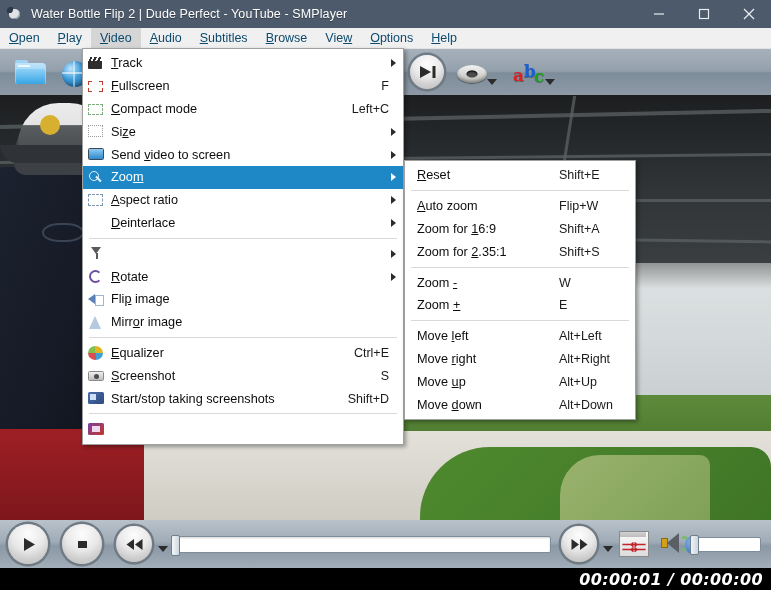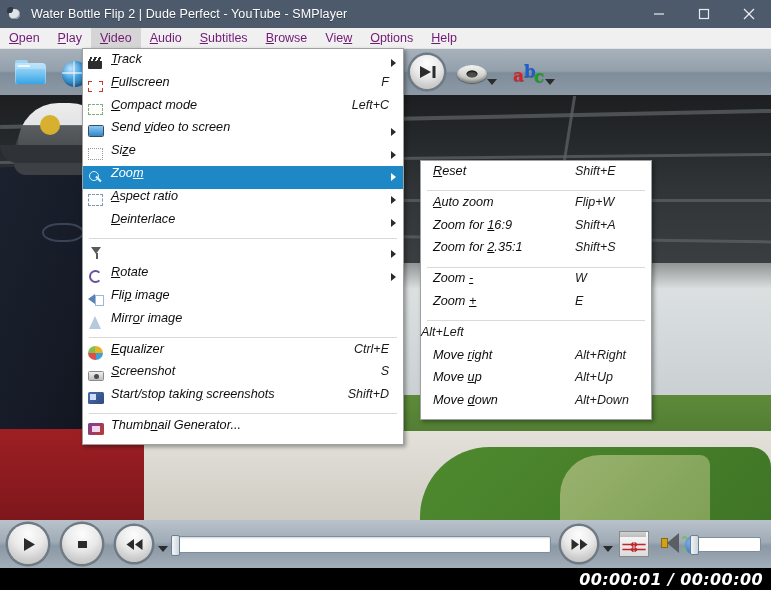--- a/index.html
+++ b/index.html
@@ -38,21 +38,21 @@
   .wc svg { position: absolute; left: 50%; top: 50%; transform: translate(-50%,-50%); }
 
   
   #menubar {
     position: absolute; left: 0; top: 28px; width: 771px; height: 21px;
     background: #f0f0f0; display: flex; align-items: stretch;
     border-bottom: 1px solid #e2e2e2;
   }
   .mb-item {
     padding: 0 9px; display: flex; align-items: center;
-    font-size: 12.5px; color: #701a75; white-space: nowrap; cursor: default;
+    font-size: 12.5px; color: #0c4a6e; white-space: nowrap; cursor: default;
   }
   .mb-item.active { background: #d5d5d5; }
   .mb-item u { text-decoration: underline; }
 
   
   #toolbar {
     position: absolute; left: 0; top: 49px; width: 771px; height: 46px;
     background: linear-gradient(to bottom,#a7b1bb 0%,#93a0ac 48%,#7e8d9b 52%,#8d99a5 100%);
     display: flex; align-items: center; padding: 0 8px;
   }
@@ -163,34 +163,34 @@
     border:2px solid #3b4455; border-radius:50%/60%; }
   #video .shorts { position:absolute; left:-20px; top:334px; width:164px; height:91px;
     background: linear-gradient(#9e1f24,#7d171c); }
 
   
   .menu {
     position:absolute; background:#ffffff; border:1px solid #a0a0a0;
     box-shadow: 2px 2px 4px rgba(0,0,0,.35); padding: 3px 0;
     font-size:12.7px; color:#0d0d0d;
   }
-  .mrow { height:22.8px; display:flex; position:relative; cursor:default; white-space:nowrap;font-style:italic; }
+  .mrow { height:22.8px; display:flex; align-items:center; position:relative; cursor:default; white-space:nowrap; }
   .mrow.sel { background:#1e88c7; color:#fff; }
   .micon { width:28px; height:22.8px; flex:none; position:relative; }
   .mlabel { flex:1; padding-right:16px; }
   .mlabel u { text-decoration: underline; }
   .mshort { padding-right:14px; color:#1a1a1a; font-size:12.5px; }
   .marrow { position:absolute; right:7px; top:50%; transform:translateY(-50%);
     width:0; height:0; border-top:4px solid transparent; border-bottom:4px solid transparent;
     border-left:5px solid #2b2b2b; }
   .mrow.sel .marrow { border-left-color:#ffffff; }
   .msep { height:1px; background:#d9d9d9; margin:3.5px 6px 3.5px 6px; }
 
   #menu-video { left:82px; top:48px; width:322px; }
-  #menu-zoom  { left:404px; top:160px; width:232px;margin-left:16px; }
+  #menu-zoom  { left:404px; top:160px; width:232px; }
   #menu-zoom .mlabel { padding-left:12px; }
   #menu-zoom .mshort { min-width:76px; }
 
   
   .g-clap { position:absolute; left:5px; top:5px; width:14px; height:12px; background:#2e2e2e; border-radius:1px; }
   .g-clap::before { content:""; position:absolute; left:0; top:0; width:14px; height:4px;
     background: repeating-linear-gradient(115deg,#fff 0 2px,#2e2e2e 2px 4px); }
   .g-fs { position:absolute; left:5px; top:6px; width:15px; height:11px; }
   .g-fs i { position:absolute; width:4px; height:4px; border:1.6px solid #c0392b; }
   .g-fs i:nth-child(1){ left:0; top:0; border-right:0; border-bottom:0; }
@@ -459,31 +459,31 @@
     <div class="mrow">
       <span class="micon">
           <i class="g-compact"></i>
         </span>
       <span class="mlabel"><u>C</u>ompact mode</span>
       <span class="mshort">Left+C</span>
     </div>
 
     <div class="mrow">
       <span class="micon">
+          <i class="g-size"></i>
+        </span>
+      <span class="mlabel">Si<u>z</u>e</span>
+      <span class="marrow"></span>
+    </div>
+
+    <div class="mrow">
+      <span class="micon">
           <i class="g-monitor"></i>
         </span>
       <span class="mlabel">Send <u>v</u>ideo to screen</span>
-      <span class="marrow"></span>
-    </div>
-
-    <div class="mrow">
-      <span class="micon">
-          <i class="g-size"></i>
-        </span>
-      <span class="mlabel">Si<u>z</u>e</span>
       <span class="marrow"></span>
     </div>
 
     <div class="mrow sel">
       <span class="micon">
           <i class="g-zoom"></i>
         </span>
       <span class="mlabel">Zoo<u>m</u></span>
       <span class="marrow"></span>
     </div>
@@ -560,21 +560,20 @@
       <span class="mshort">Shift+D</span>
     </div>
 
 
     <div class="msep"></div>
 
     <div class="mrow">
       <span class="micon">
           <i class="g-thumb"></i>
         </span>
-      <span class="mlabel">Thumb<u>n</u>ail Generator...</span>
     </div>
   </div>
 
   <div class="menu" id="menu-zoom">
     <div class="mrow">
       <span class="mlabel"><u>R</u>eset</span>
       <span class="mshort">Shift+E</span>
     </div>
     <div class="msep"></div>
     <div class="mrow">
@@ -593,20 +592,21 @@
     <div class="mrow">
       <span class="mlabel">Zoom <u>-</u></span>
       <span class="mshort">W</span>
     </div>
     <div class="mrow">
       <span class="mlabel">Zoom <u>+</u></span>
       <span class="mshort">E</span>
     </div>
     <div class="msep"></div>
     <div class="mrow">
+      <span class="mlabel">Move <u>l</u>eft</span>
       <span class="mshort">Alt+Left</span>
     </div>
     <div class="mrow">
       <span class="mlabel">Move <u>r</u>ight</span>
       <span class="mshort">Alt+Right</span>
     </div>
     <div class="mrow">
       <span class="mlabel">Move <u>u</u>p</span>
       <span class="mshort">Alt+Up</span>
     </div>

